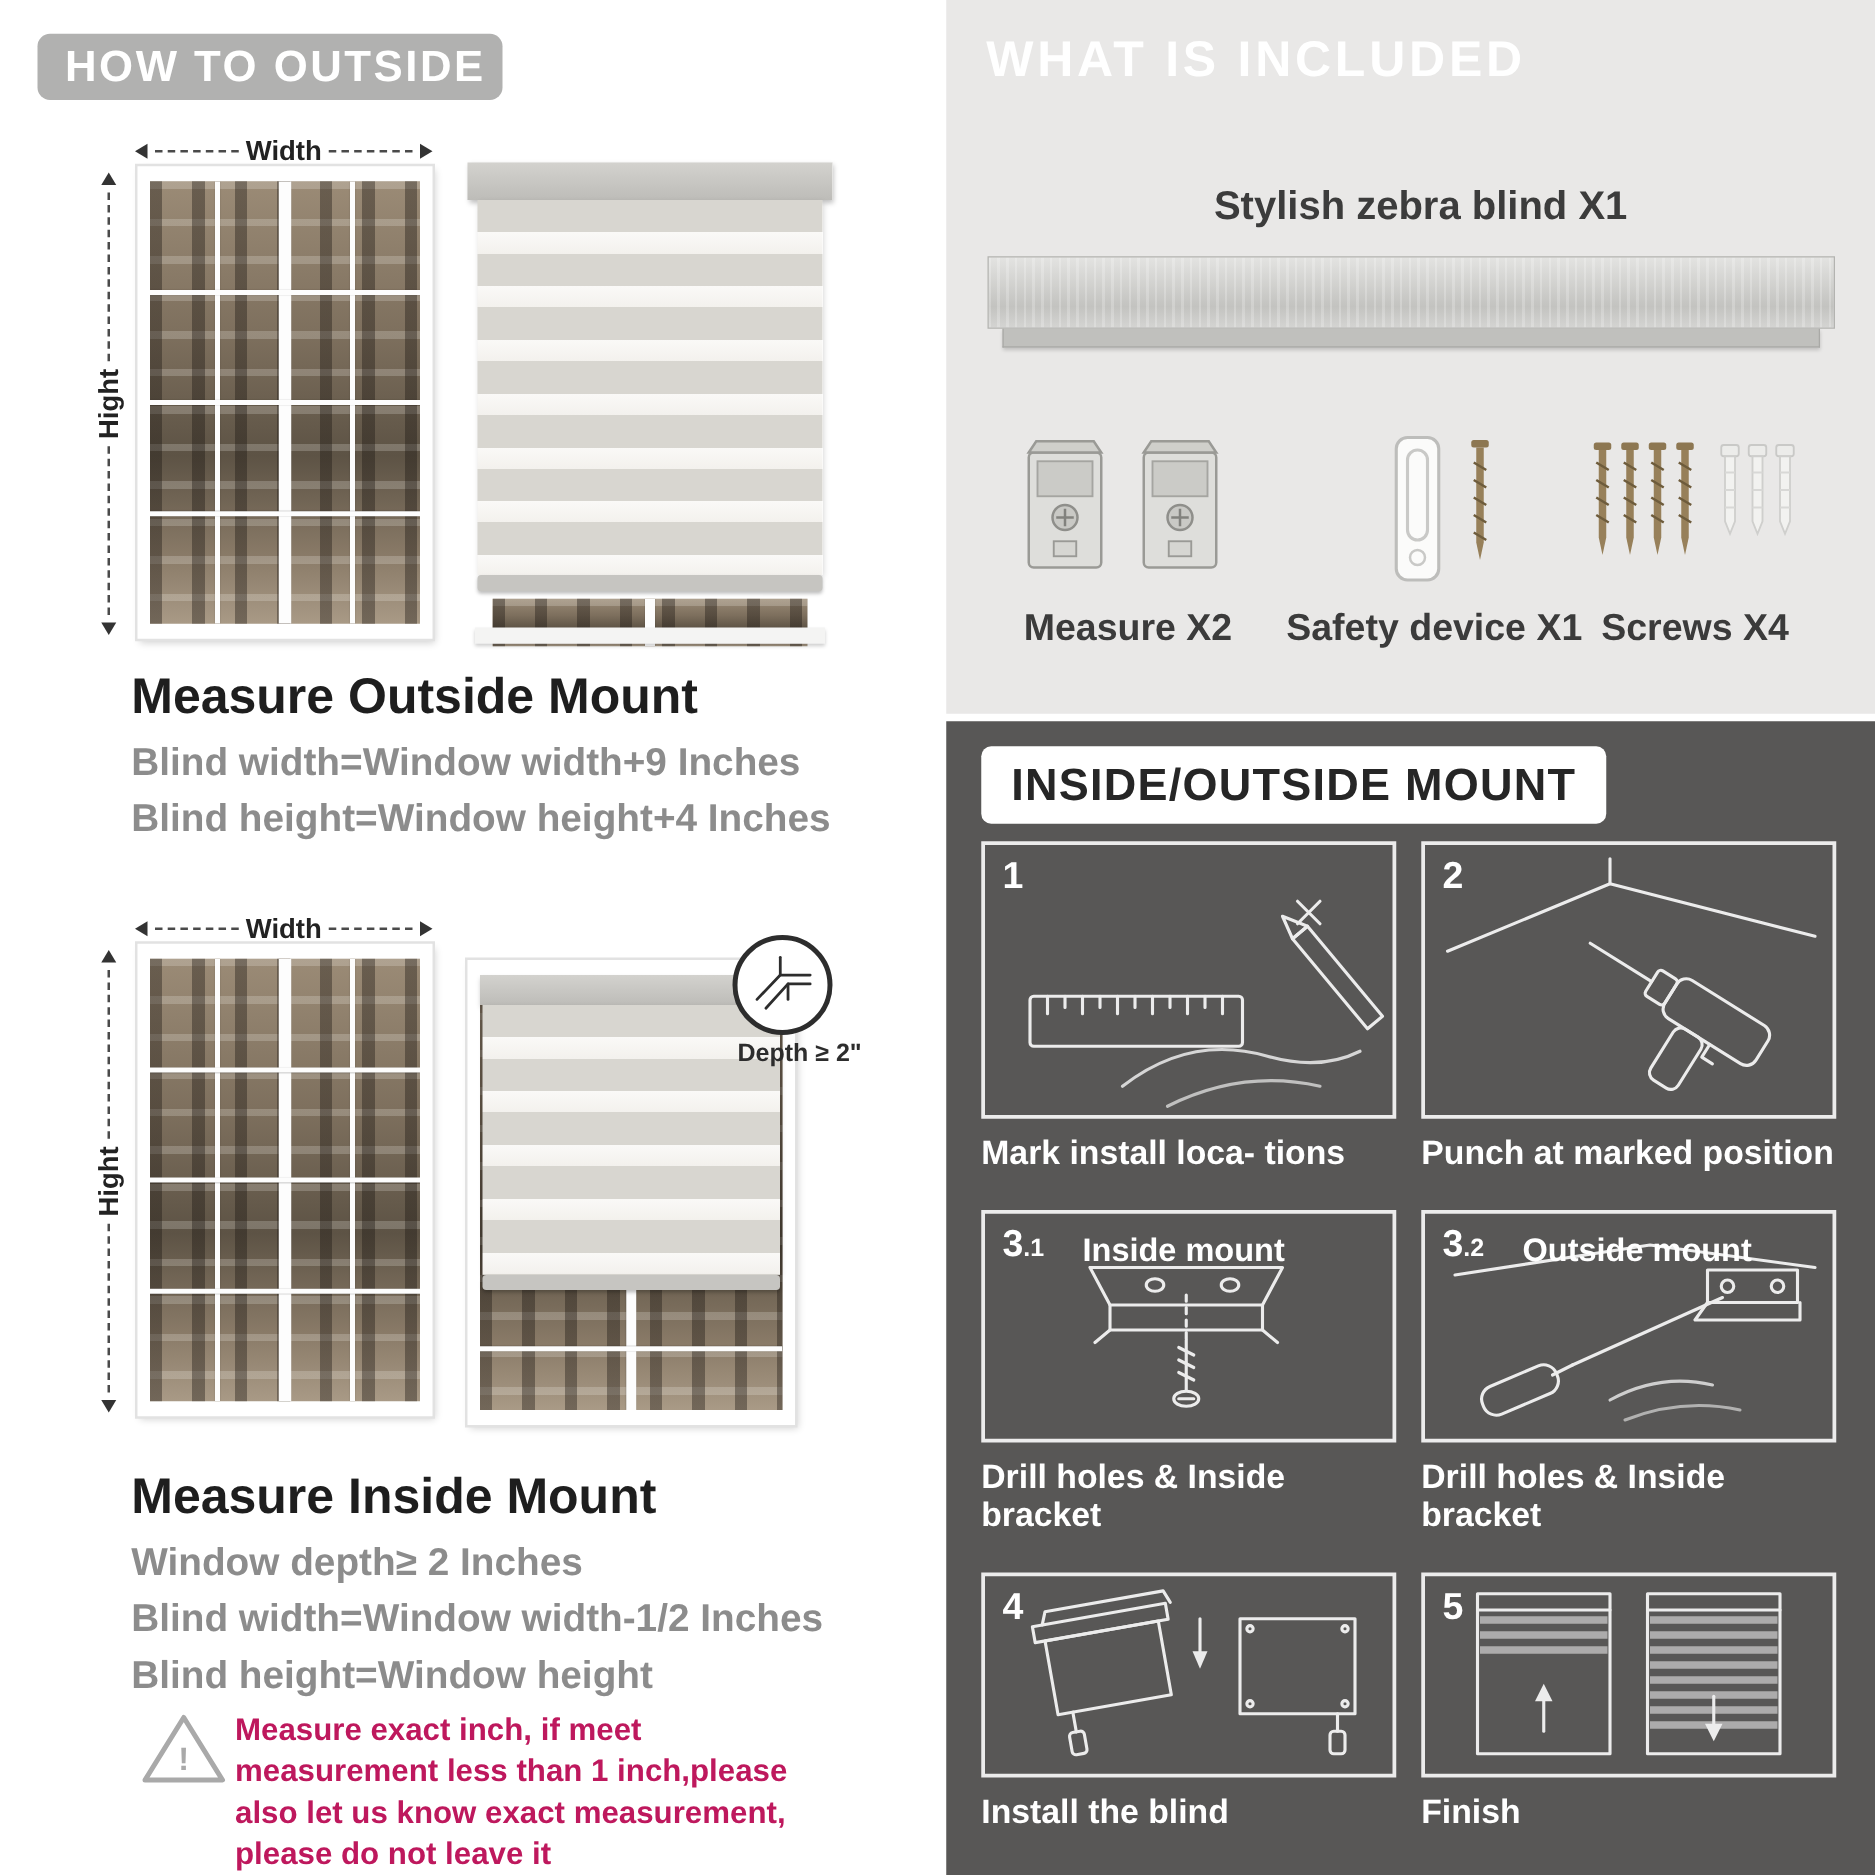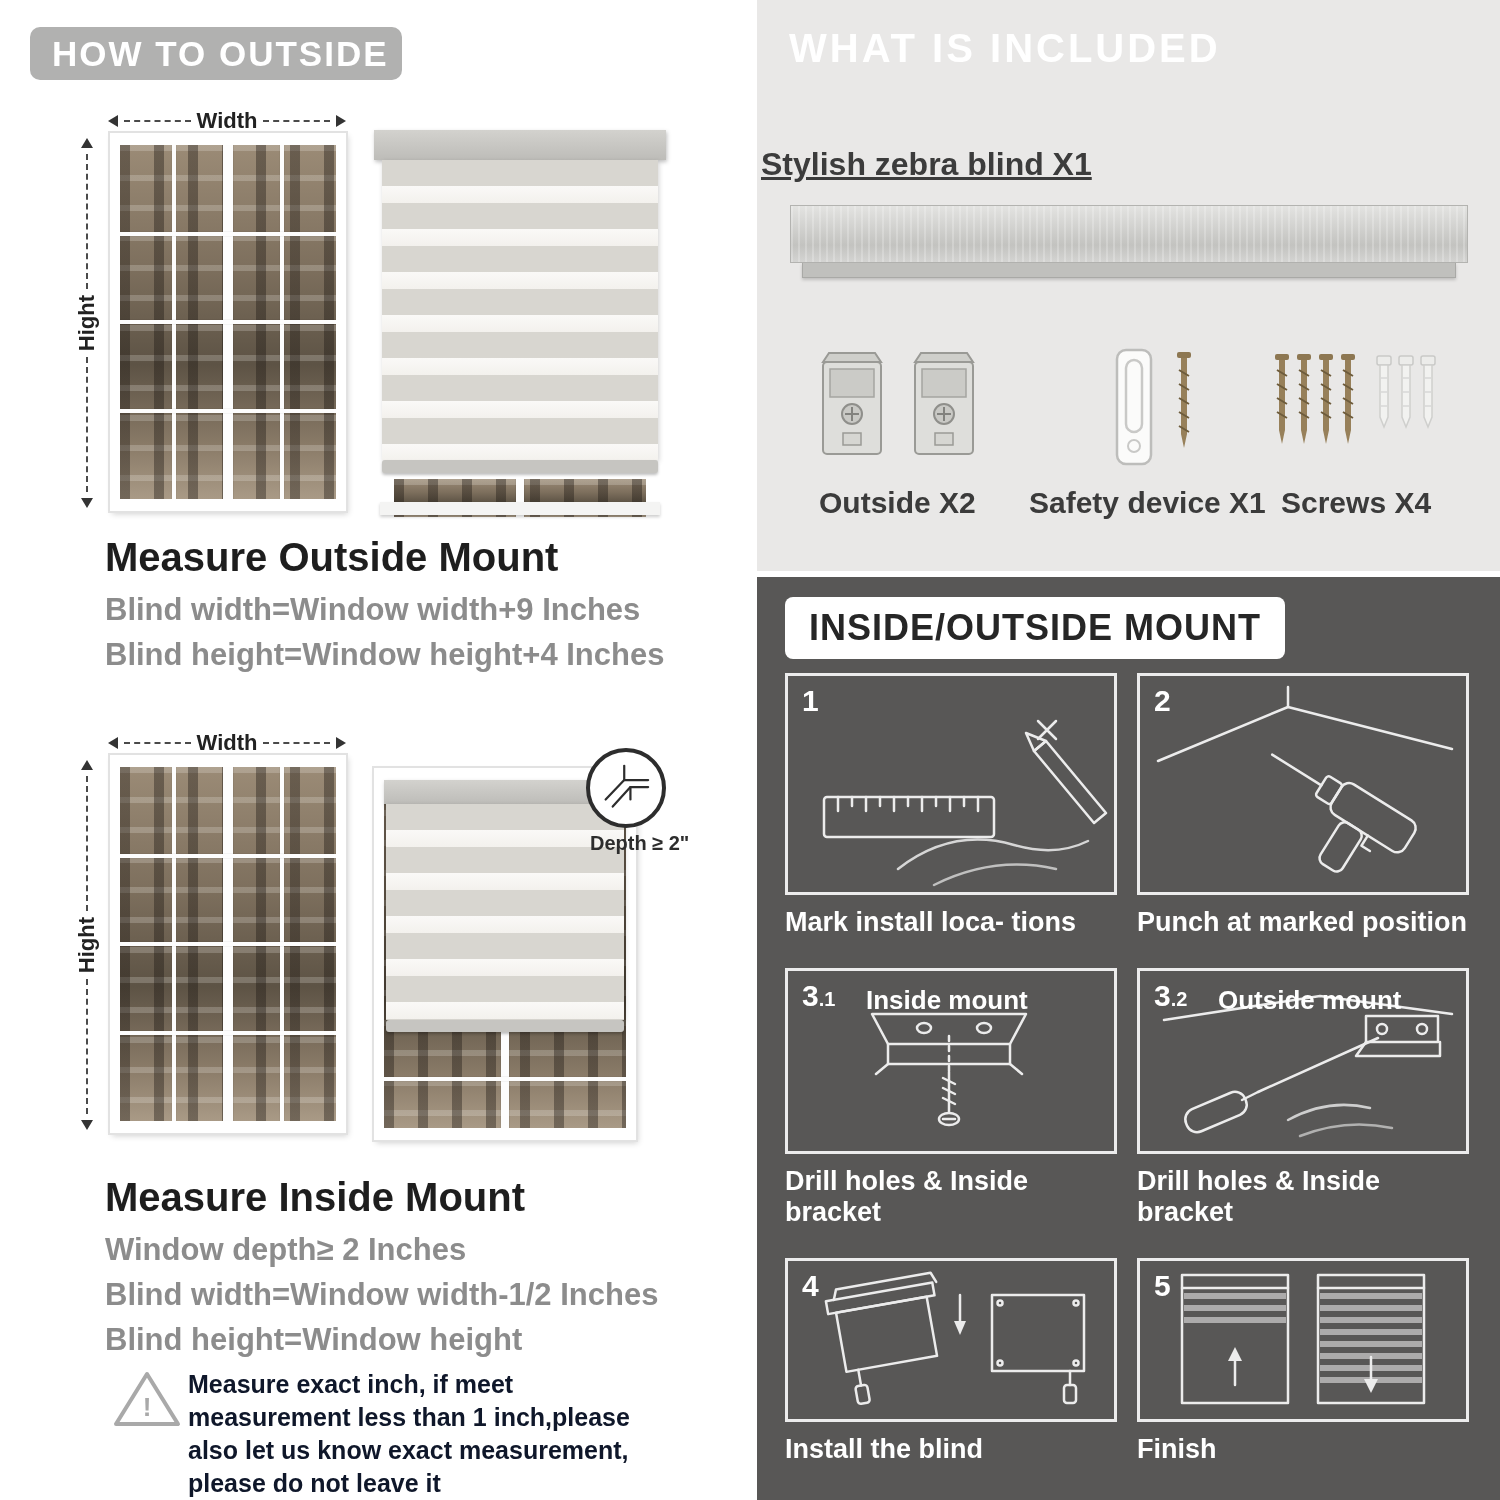--- a/index.html
+++ b/index.html
@@ -44,28 +44,28 @@
   .v-arrow { position:absolute; display:flex; flex-direction:column; align-items:center; gap:6px; }
   .v-arrow .line { flex:1; border-left:2px dashed #4a4a4a; width:0; }
   .v-arrow .lbl { writing-mode:vertical-rl; transform:rotate(180deg); font-size:22px; font-weight:bold; color:#222; }
   .head.up   { border-left:6px solid transparent; border-right:6px solid transparent; border-bottom:10px solid #333; }
   .head.down { border-left:6px solid transparent; border-right:6px solid transparent; border-top:10px solid #333; }
 
   .depth-circle { position:absolute; width:80px; height:80px; border:4px solid #2d2d2d; border-radius:50%;
     background:#fff; display:flex; align-items:center; justify-content:center; z-index:5; }
   .depth-lbl { position:absolute; font-size:20px; font-weight:bold; color:#2d2d2d; z-index:5; }
 
-  .warn-text { position:absolute; font-size:25px; font-weight:bold; color:#0f172a; line-height:1.32; }
+  .warn-text { position:absolute; font-size:25px; font-weight:bold; color:#be185d; line-height:1.32; }
   .warn-tri { position:absolute; }
   .warn-mark { position:absolute; left:0; right:0; top:24px; text-align:center; font-size:26px; font-weight:bold; color:#a9a9a9; }
 
   
   .right-top { position:absolute; left:757px; top:0; width:743px; height:571px; background:#e9e8e7; }
   .included-header { position:absolute; left:32px; top:26px; font-size:40px; font-weight:bold; color:#ffffff; letter-spacing:3px; }
-  .blind-label { position:absolute; left:4px; right:0; top:146px; font-size:32px; font-weight:bold; color:#3c3c3c;text-decoration:underline; }
+  .blind-label { position:absolute; left:16px; right:0; top:146px; text-align:center; font-size:32px; font-weight:bold; color:#3c3c3c; }
   .headrail { position:absolute; left:33px; top:205px; width:678px; }
   .rail-top { height:58px; background:
       repeating-linear-gradient(90deg, rgba(255,255,255,.22) 0 2px, rgba(0,0,0,0) 2px 7px),
       linear-gradient(180deg,#e3e3e1,#c3c3c0 70%,#d4d4d2);
       border:1px solid #b3b3b0; }
   .rail-lip { margin:0 12px; height:15px; background:#c0c0bd; border:1px solid #a9a9a6; border-top:none; box-shadow:0 2px 3px rgba(0,0,0,.18); }
   .included-label { position:absolute; top:486px; font-size:30px; font-weight:bold; color:#3b3b3b; }
 
   .right-bottom { position:absolute; left:757px; top:577px; width:743px; height:923px; background:#585756; }
   .mount-badge { position:absolute; left:28px; top:20px; background:#fff; border-radius:8px; padding:10px 24px; }
@@ -266,21 +266,21 @@
         <path d="M3 9 h8 v52 l-4 10 l-4 -10 z" fill="#f2f2f0" stroke="#cfcfcd" stroke-width="1.5"></path>
         <path d="M3 22 h8 M3 36 h8 M3 50 h8" stroke="#d8d8d6" stroke-width="1.5"></path>
       </g>
       <g transform="translate(148,4)">
         <rect x="0" y="0" width="14" height="9" rx="2" fill="#ececea" stroke="#c9c9c7" stroke-width="1.5"></rect>
         <path d="M3 9 h8 v52 l-4 10 l-4 -10 z" fill="#f2f2f0" stroke="#cfcfcd" stroke-width="1.5"></path>
         <path d="M3 22 h8 M3 36 h8 M3 50 h8" stroke="#d8d8d6" stroke-width="1.5"></path>
       </g>
     </svg>
 
-    <span class="included-label" style="left:62px;">Outside X2</span>
+    <span class="included-label" style="left:62px;">Measure X2</span>
     <span class="included-label" style="left:272px;">Safety device X1</span>
     <span class="included-label" style="left:524px;">Screws X4</span>
   </div>
 
   <div class="right-bottom">
     <div class="mount-badge">
       <span>INSIDE/OUTSIDE MOUNT</span>
     </div>
 
     <div class="steps">

